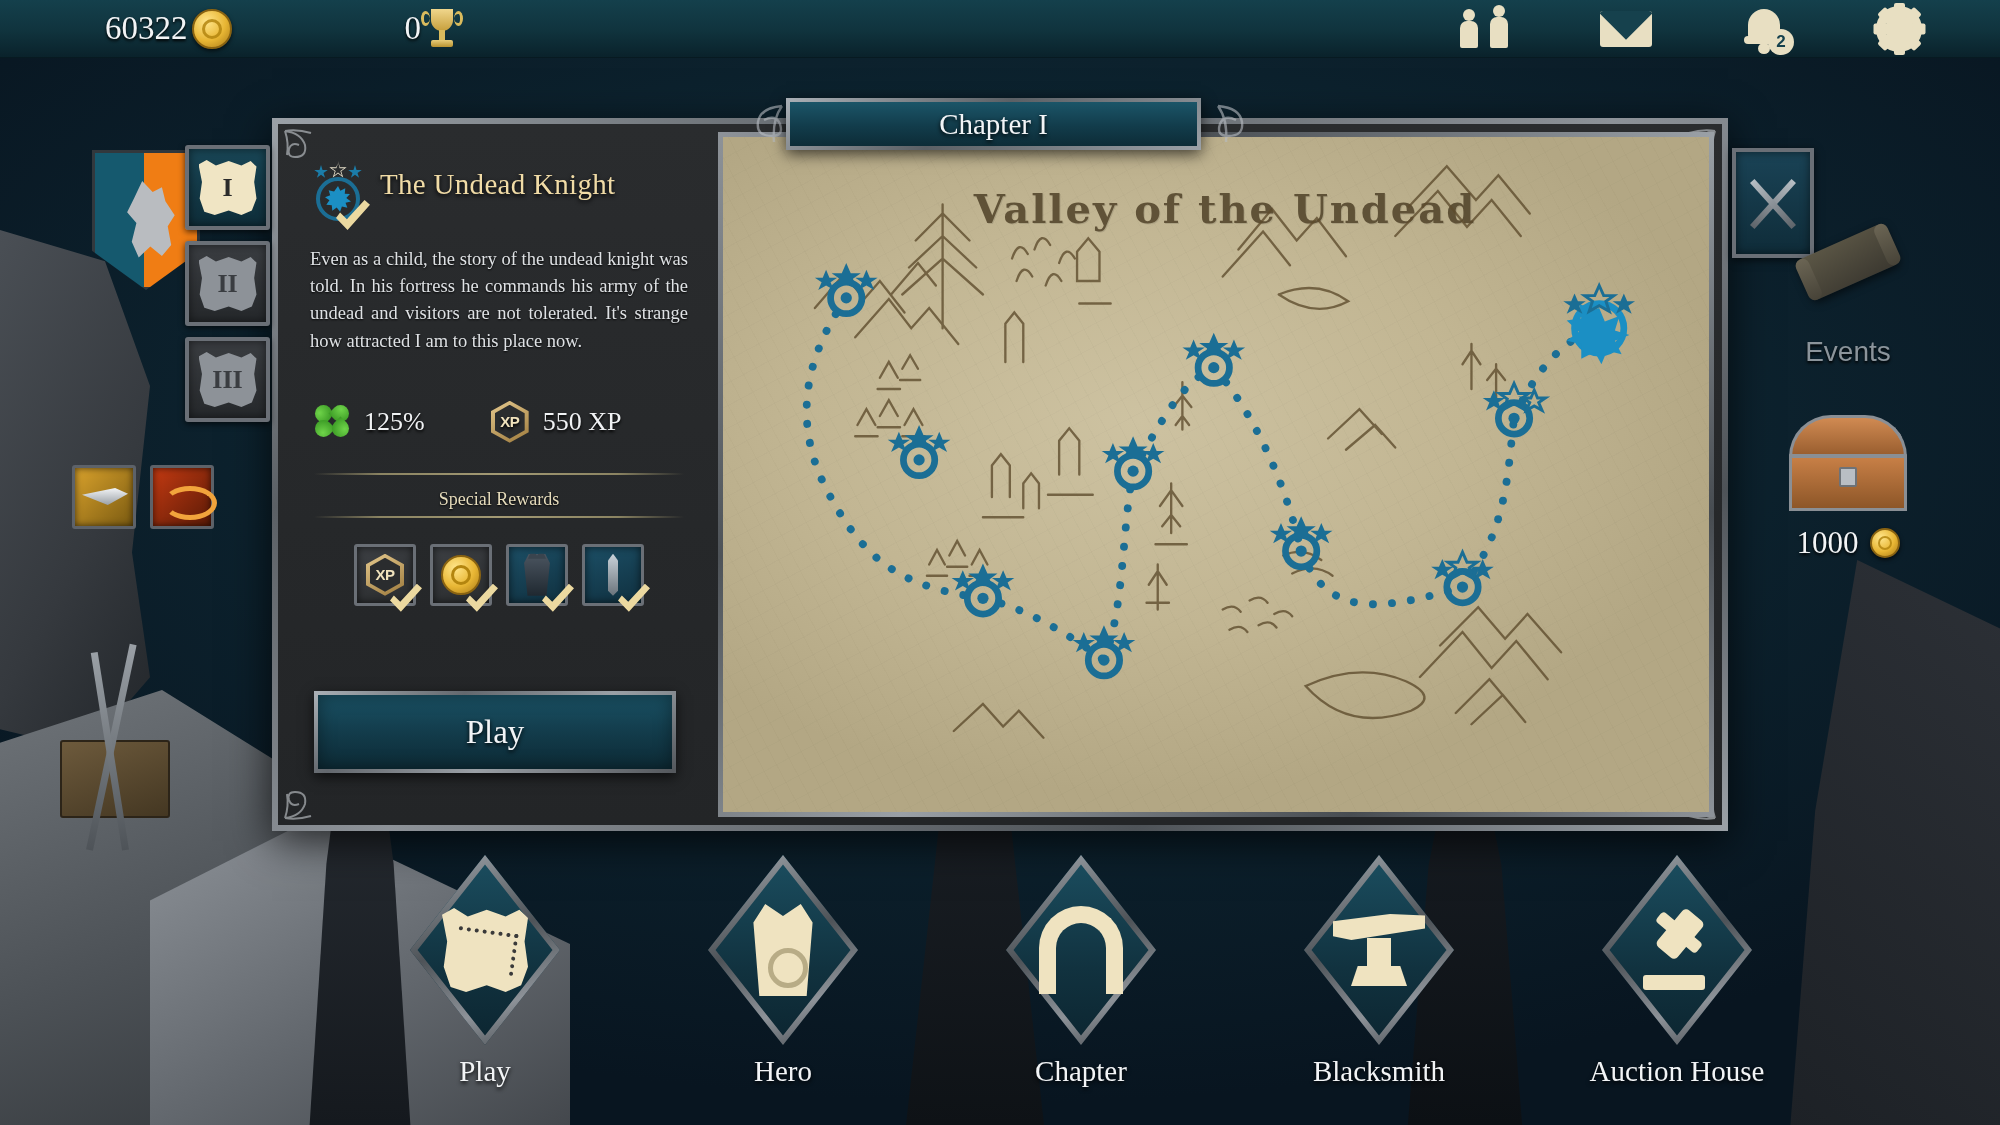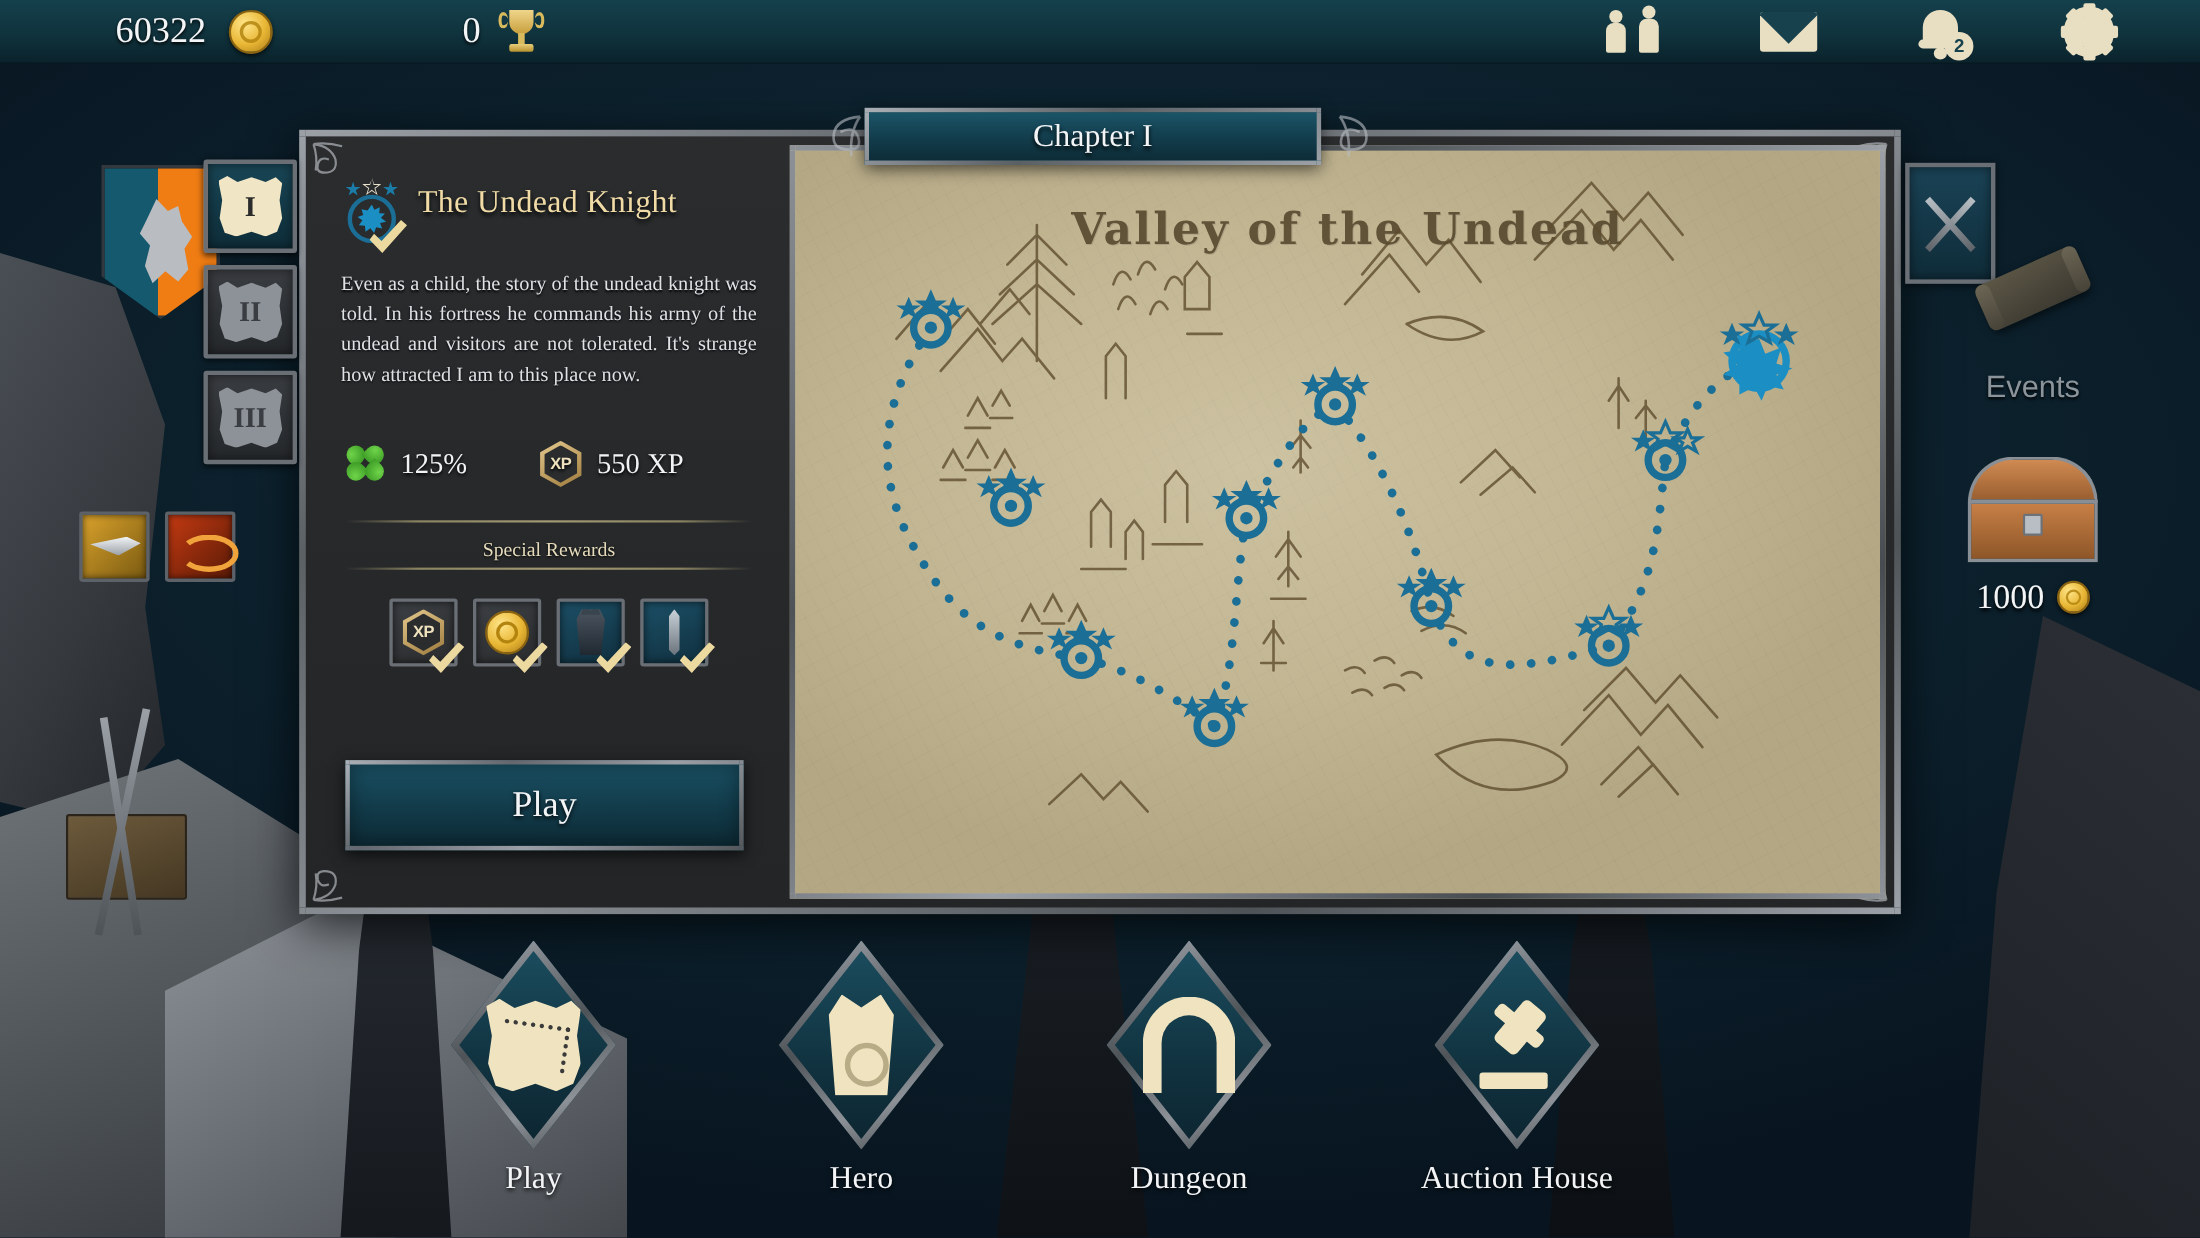--- a/index.html
+++ b/index.html
@@ -42,21 +42,21 @@
     background:linear-gradient(160deg,#6d5a3c,#443722);border:2px solid #2c2418;border-radius:3px;}
   .spear{position:absolute;width:7px;background:linear-gradient(180deg,#9aa0a6,#4e5358);transform-origin:bottom;}
 
   
   #topbar{
     position:absolute;left:0;top:0;width:2000px;height:58px;
     background:linear-gradient(180deg,#14404c 0%,#10333d 55%,#0a222b 100%);
     border-bottom:1px solid #071a21;
     display:flex;align-items:center;z-index:40;
   }
-  .cur{display:flex;align-items:center;gap:20px;font-size:33px;color:#f2f4f6;
+  .cur{display:flex;align-items:center;gap:4px;font-size:33px;color:#f2f4f6;
     text-shadow:0 2px 3px #000;}
   .cur.gold{margin-left:105px;}
   .cur.tro{margin-left:173px;}
   .coin{width:40px;height:40px;border-radius:50%;
     background:radial-gradient(circle at 35% 30%,#ffe58a,#e8b634 55%,#a87916 100%);
     border:2px solid #8a6311;position:relative;box-shadow:0 2px 4px #000a;}
   .coin::after{content:"";position:absolute;inset:8px;border-radius:50%;
     border:3px solid #b3850f;opacity:.85;}
   .trophy{width:34px;height:40px;position:relative;}
   .trophy .cup{position:absolute;left:6px;top:0;width:22px;height:22px;
@@ -724,23 +724,35 @@
   </div>
 
   <div class="navitem">
     <div class="dia">
       <span class="bgq"></span>
         <span class="rim"></span>
       <span class="glyph g-arch">
           <span class="a"></span>
         </span>
     </div>
-    <div class="navlbl">Dungeon</div>
-  </div>
-
+    <div class="navlbl">Chapter</div>
+  </div>
+
+  <div class="navitem">
+    <div class="dia">
+      <span class="bgq"></span>
+        <span class="rim"></span>
+      <span class="glyph g-anvil">
+        <span class="top"></span>
+          <span class="stem"></span>
+          <span class="base"></span>
+      </span>
+    </div>
+    <div class="navlbl">Blacksmith</div>
+  </div>
 
   <div class="navitem">
     <div class="dia">
       <span class="bgq"></span>
         <span class="rim"></span>
       <span class="glyph g-gavel">
         <span class="head"></span>
           <span class="hand"></span>
           <span class="blk"></span>
       </span>

